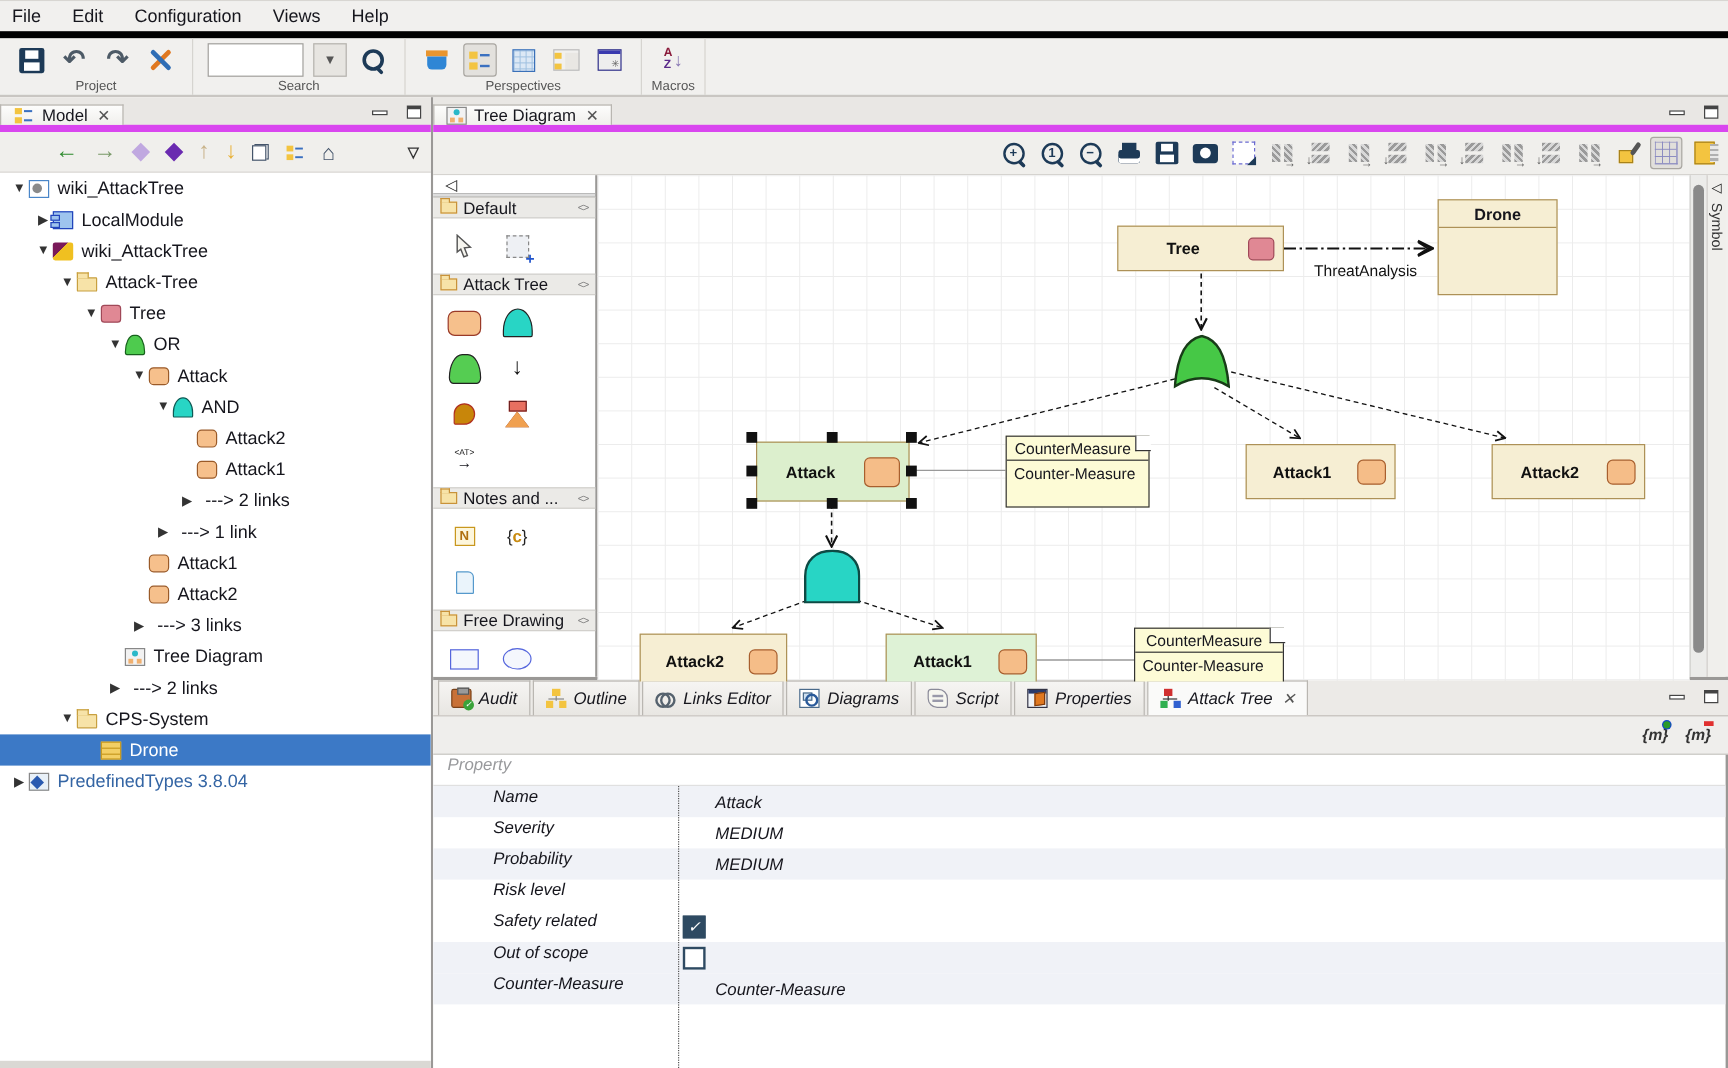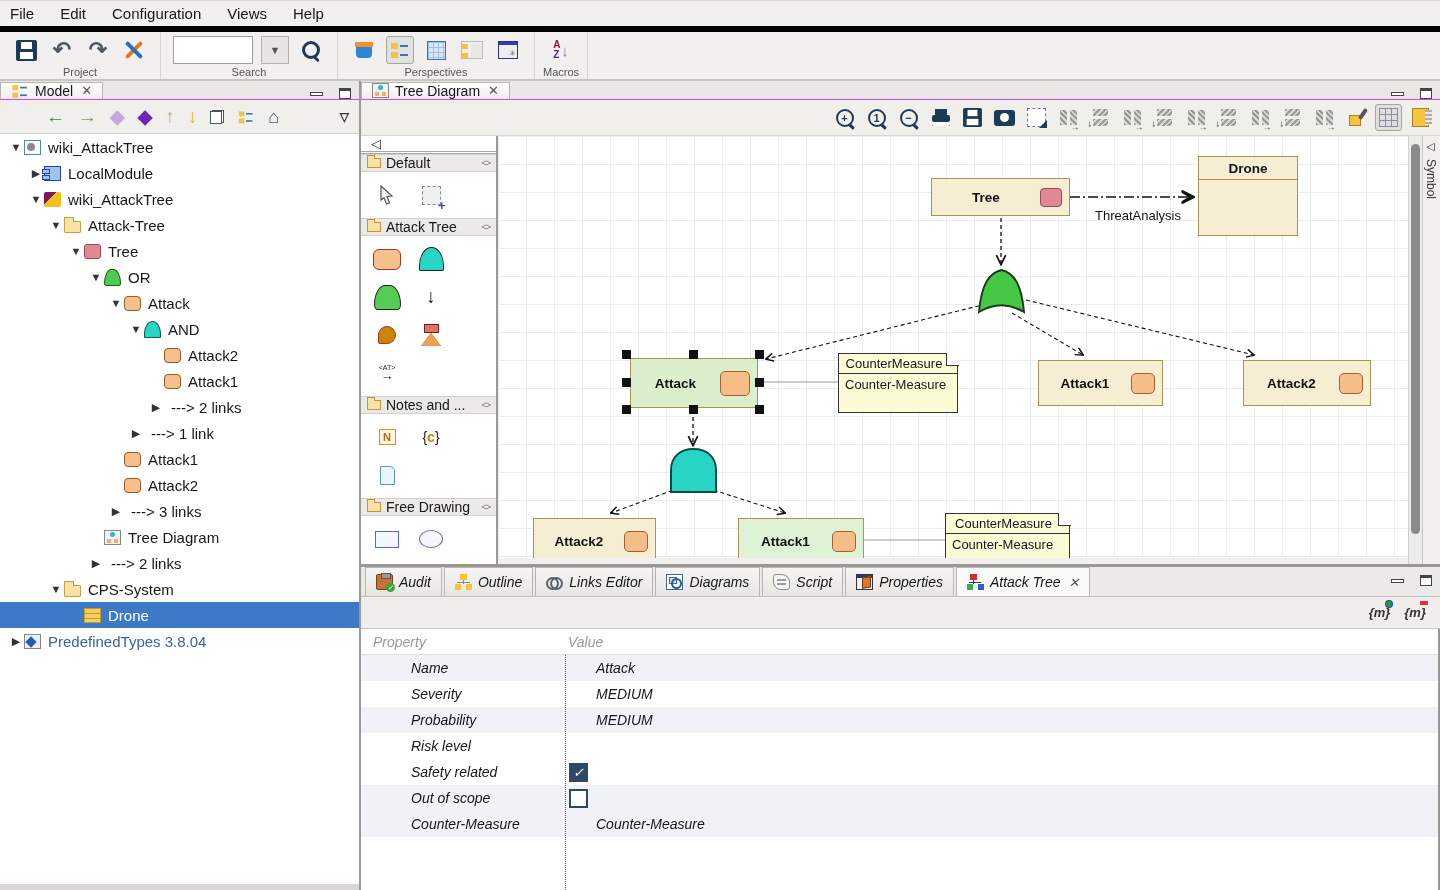--- a/index.html
+++ b/index.html
@@ -53,21 +53,21 @@
   .icon-az { display:flex; align-items:center; gap:1px; }
   .icon-az .letters { display:flex; flex-direction:column; font-size:10px; font-weight:bold; line-height:1; }
   .icon-az .letters .a { color:#8a1a3a; } .icon-az .letters .z { color:#5a2a8a; }
   .icon-az .dn { font-size:15px; color:#8a7ab5; font-weight:bold; }
 
   
   .main { position:absolute; top:80px; bottom:0; left:0; right:0; display:flex; }
 
   
   .left-panel { width:361px; border-right:2px solid #9a9896; background:#fff; display:flex; flex-direction:column; }
-  .panel-tabbar { height:19px; background:#e9e7e4; border-bottom:1px solid #d946ef; display:flex; align-items:center; position:relative; }
+  .panel-tabbar { height:29px; background:#e9e7e4; border-bottom:6px solid #d946ef; display:flex; align-items:flex-end; position:relative; }
   .ptab { display:flex; align-items:center; gap:6px; padding:0 10px; background:linear-gradient(#fdfdfc,#f0efec); border:1px solid #b9b6b1; border-bottom:none; font-size:14px; }
   .tab-close { color:#555; font-size:13px; margin-left:2px; }
   .winbtns { position:absolute; right:8px; top:7px; display:flex; gap:16px; align-items:center; }
   .win-min { width:13px; height:4px; border:1px solid #444; background:#fff; }
   .win-max { width:12px; height:11px; border:1px solid #444; border-top:3px solid #444; background:#fff; }
   .model-nav { height:34px; background:#f0efec; border-bottom:1px solid #d5d3cf; display:flex; align-items:center; gap:13px; padding:0 10px 0 46px; font-weight:bold; }
   .nv { font-size:19px; line-height:1; }
   .nv.g1 { color:#2e8b2e; } .nv.g2 { color:#7a9a6a; } .nv.d1 { color:#c0a8e0; } .nv.d2 { color:#6a2ab0; }
   .nv.up { color:#c9b38a; } .nv.dn { color:#e8b23a; } .nv.home { color:#44546a; font-size:18px; }
   .icon-copy { position:relative; width:14px; height:14px; }
@@ -223,21 +223,21 @@
       linear-gradient(#333,#333) 6px 6px/1px 4px no-repeat,
       linear-gradient(#333,#333) 2px 8px/12px 1px no-repeat; }
   .btoolbar { height:32px; background:#efeeec; border-bottom:1px solid #c8c6c2; display:flex; align-items:center; justify-content:flex-end; gap:14px; padding-right:14px; }
   .tattr { position:relative; font-size:13px; color:#333; font-weight:bold; }
   .tattr .dot { position:absolute; right:-2px; top:-4px; width:6px; height:6px; }
   .tattr .dot.add { background:#2a9a2a; border-radius:50%; box-shadow:0 0 0 1px #1144cc; }
   .tattr .dot.rem { background:#e03030; width:8px; height:4px; }
 
   
   .ptable { flex:1; overflow:hidden; position:relative; border-right:2px solid #9a9896; }
-  .prow { height:26px; display:flex; align-items:center; font-size:14px; }
+  .prow { height:26px; display:flex; font-size:14px; }
   .prow.head { color:#98999c; border-bottom:1px solid #e0e0e0; }
   .prow.alt { background:#f0f2f7; }
   .pcol-l { width:204px; flex:none; padding-left:12px; }
   .prow:not(.head) .pcol-l { padding-left:50px; }
   .pcol-r { flex:1; padding-left:31px; display:flex; align-items:center; }
   .prow.head .pcol-r { padding-left:3px; }
   .colsep { position:absolute; left:204px; top:26px; bottom:0; width:0; border-left:1px dotted #555; }
   .checkbox { width:19px; height:19px; border:2.5px solid #2e4a62; background:#fff; margin-left:-27px; display:flex; align-items:center; justify-content:center; }
   .checkbox.checked { background:#2e4a62; color:#fff; font-size:13px; }
 </style>
@@ -727,21 +727,20 @@
           </div>
         </div>
         <div class="btoolbar">
           <span class="tattr">{т}<span class="dot add"></span></span>
           <span class="tattr">{т}<span class="dot rem"></span></span>
         </div>
         <div class="ptable" id="prop-table">
           <div class="colsep"></div>
           <div class="prow head">
             <div class="pcol-l">Property</div>
-            <div class="pcol-r">Value</div>
           </div>
         <div class="prow alt">
               <div class="pcol-l">Name</div>
               <div class="pcol-r">Attack</div>
             </div>
             <div class="prow">
               <div class="pcol-l">Severity</div>
               <div class="pcol-r">MEDIUM</div>
             </div>
             <div class="prow alt">

